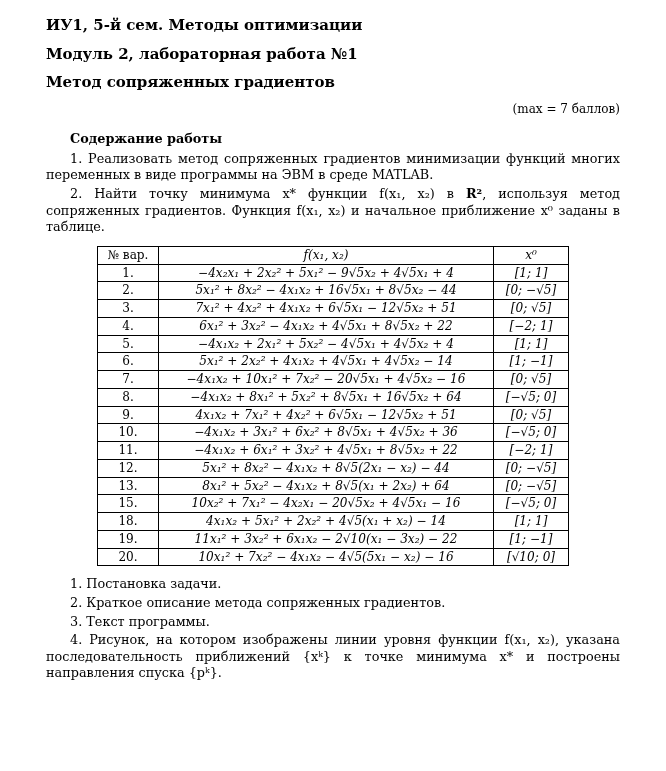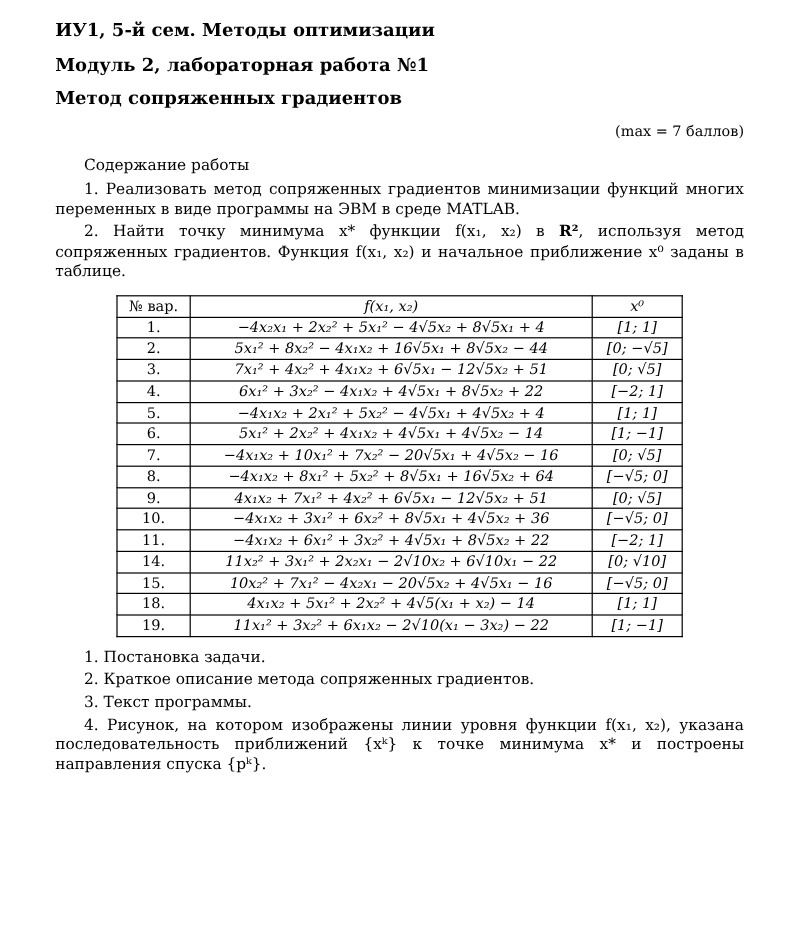--- a/index.html
+++ b/index.html
@@ -6,21 +6,21 @@
   .page {
     width:666px; min-height:771px; box-sizing:border-box;
     padding:16px 46px 8px 46px;
     background:#ffffff; color:#000000;
     font-family:"DejaVu Serif", "Liberation Serif", serif;
     font-size:12.8px; line-height:1.3;
   }
   .title { font-weight:bold; font-size:15px; margin:0 0 9px 0; }
   .subtitle { text-align:right; font-size:12px; margin:0 0 14px 0; }
   p.para { margin:0 0 2px 0; text-indent:24px; text-align:justify; }
-  .heading { font-weight:normal; margin:9px 0 3px 0; text-indent:24px; }
+  .heading { font-weight:bold; margin:9px 0 3px 0; text-indent:24px; }
   .bold { font-weight:bold; }
   table.variants {
     border-collapse:collapse; margin:10px auto 10px auto;
     font-size:12.1px; line-height:1.22;padding-left:20px;
   }
   .variants th, .variants td {
     border:1px solid #000; padding:1px 7px; text-align:center;
     font-weight:normal; white-space:nowrap;
   }
   .variants td.num { min-width:46px; }
@@ -48,21 +48,21 @@
     <thead>
       <tr>
         <th>№ вар.</th>
         <th class="formula-h">f(x₁, x₂)</th>
         <th class="x0-h">x⁰</th>
       </tr>
     </thead>
     <tbody>
       <tr>
           <td class="num">1.</td>
-          <td class="formula">−4x₂x₁ + 2x₂² + 5x₁² − 4√5x₂ + 8√5x₁ + 4</td>
+          <td class="formula">−4x₂x₁ + 2x₂² + 5x₁² − 9√5x₂ + 4√5x₁ + 4</td>
           <td class="x0">[1; 1]</td>
         </tr>
       <tr>
           <td class="num">2.</td>
           <td class="formula">5x₁² + 8x₂² − 4x₁x₂ + 16√5x₁ + 8√5x₂ − 44</td>
           <td class="x0">[0; −√5]</td>
         </tr>
       <tr>
           <td class="num">3.</td>
           <td class="formula">7x₁² + 4x₂² + 4x₁x₂ + 6√5x₁ − 12√5x₂ + 51</td>
@@ -102,39 +102,49 @@
           <td class="num">10.</td>
           <td class="formula">−4x₁x₂ + 3x₁² + 6x₂² + 8√5x₁ + 4√5x₂ + 36</td>
           <td class="x0">[−√5; 0]</td>
         </tr>
       <tr>
           <td class="num">11.</td>
           <td class="formula">−4x₁x₂ + 6x₁² + 3x₂² + 4√5x₁ + 8√5x₂ + 22</td>
           <td class="x0">[−2; 1]</td>
         </tr>
       <tr>
-          <td class="num">14.</td>
-          <td class="formula">11x₂² + 3x₁² + 2x₂x₁ − 2√10x₂ + 6√10x₁ − 22</td>
-          <td class="x0">[0; √10]</td>
+          <td class="num">12.</td>
+          <td class="formula">5x₁² + 8x₂² − 4x₁x₂ + 8√5(2x₁ − x₂) − 44</td>
+          <td class="x0">[0; −√5]</td>
+        </tr>
+      <tr>
+          <td class="num">13.</td>
+          <td class="formula">8x₁² + 5x₂² − 4x₁x₂ + 8√5(x₁ + 2x₂) + 64</td>
+          <td class="x0">[0; −√5]</td>
         </tr>
       <tr>
           <td class="num">15.</td>
           <td class="formula">10x₂² + 7x₁² − 4x₂x₁ − 20√5x₂ + 4√5x₁ − 16</td>
           <td class="x0">[−√5; 0]</td>
         </tr>
       <tr>
           <td class="num">18.</td>
           <td class="formula">4x₁x₂ + 5x₁² + 2x₂² + 4√5(x₁ + x₂) − 14</td>
           <td class="x0">[1; 1]</td>
         </tr>
       <tr>
           <td class="num">19.</td>
           <td class="formula">11x₁² + 3x₂² + 6x₁x₂ − 2√10(x₁ − 3x₂) − 22</td>
           <td class="x0">[1; −1]</td>
         </tr>
+      <tr>
+          <td class="num">20.</td>
+          <td class="formula">10x₁² + 7x₂² − 4x₁x₂ − 4√5(5x₁ − x₂) − 16</td>
+          <td class="x0">[√10; 0]</td>
+        </tr>
     </tbody>
   </table>
 
   <p class="para">1. Постановка задачи.</p>
   <p class="para">2. Краткое описание метода сопряженных градиентов.</p>
   <p class="para">3. Текст программы.</p>
   <p class="para">4. Рисунок, на котором изображены линии уровня функции f(x₁, x₂), указана последовательность приближений {xᵏ} к точке минимума x* и построены направления спуска {pᵏ}.</p>
 
 </div>
 

